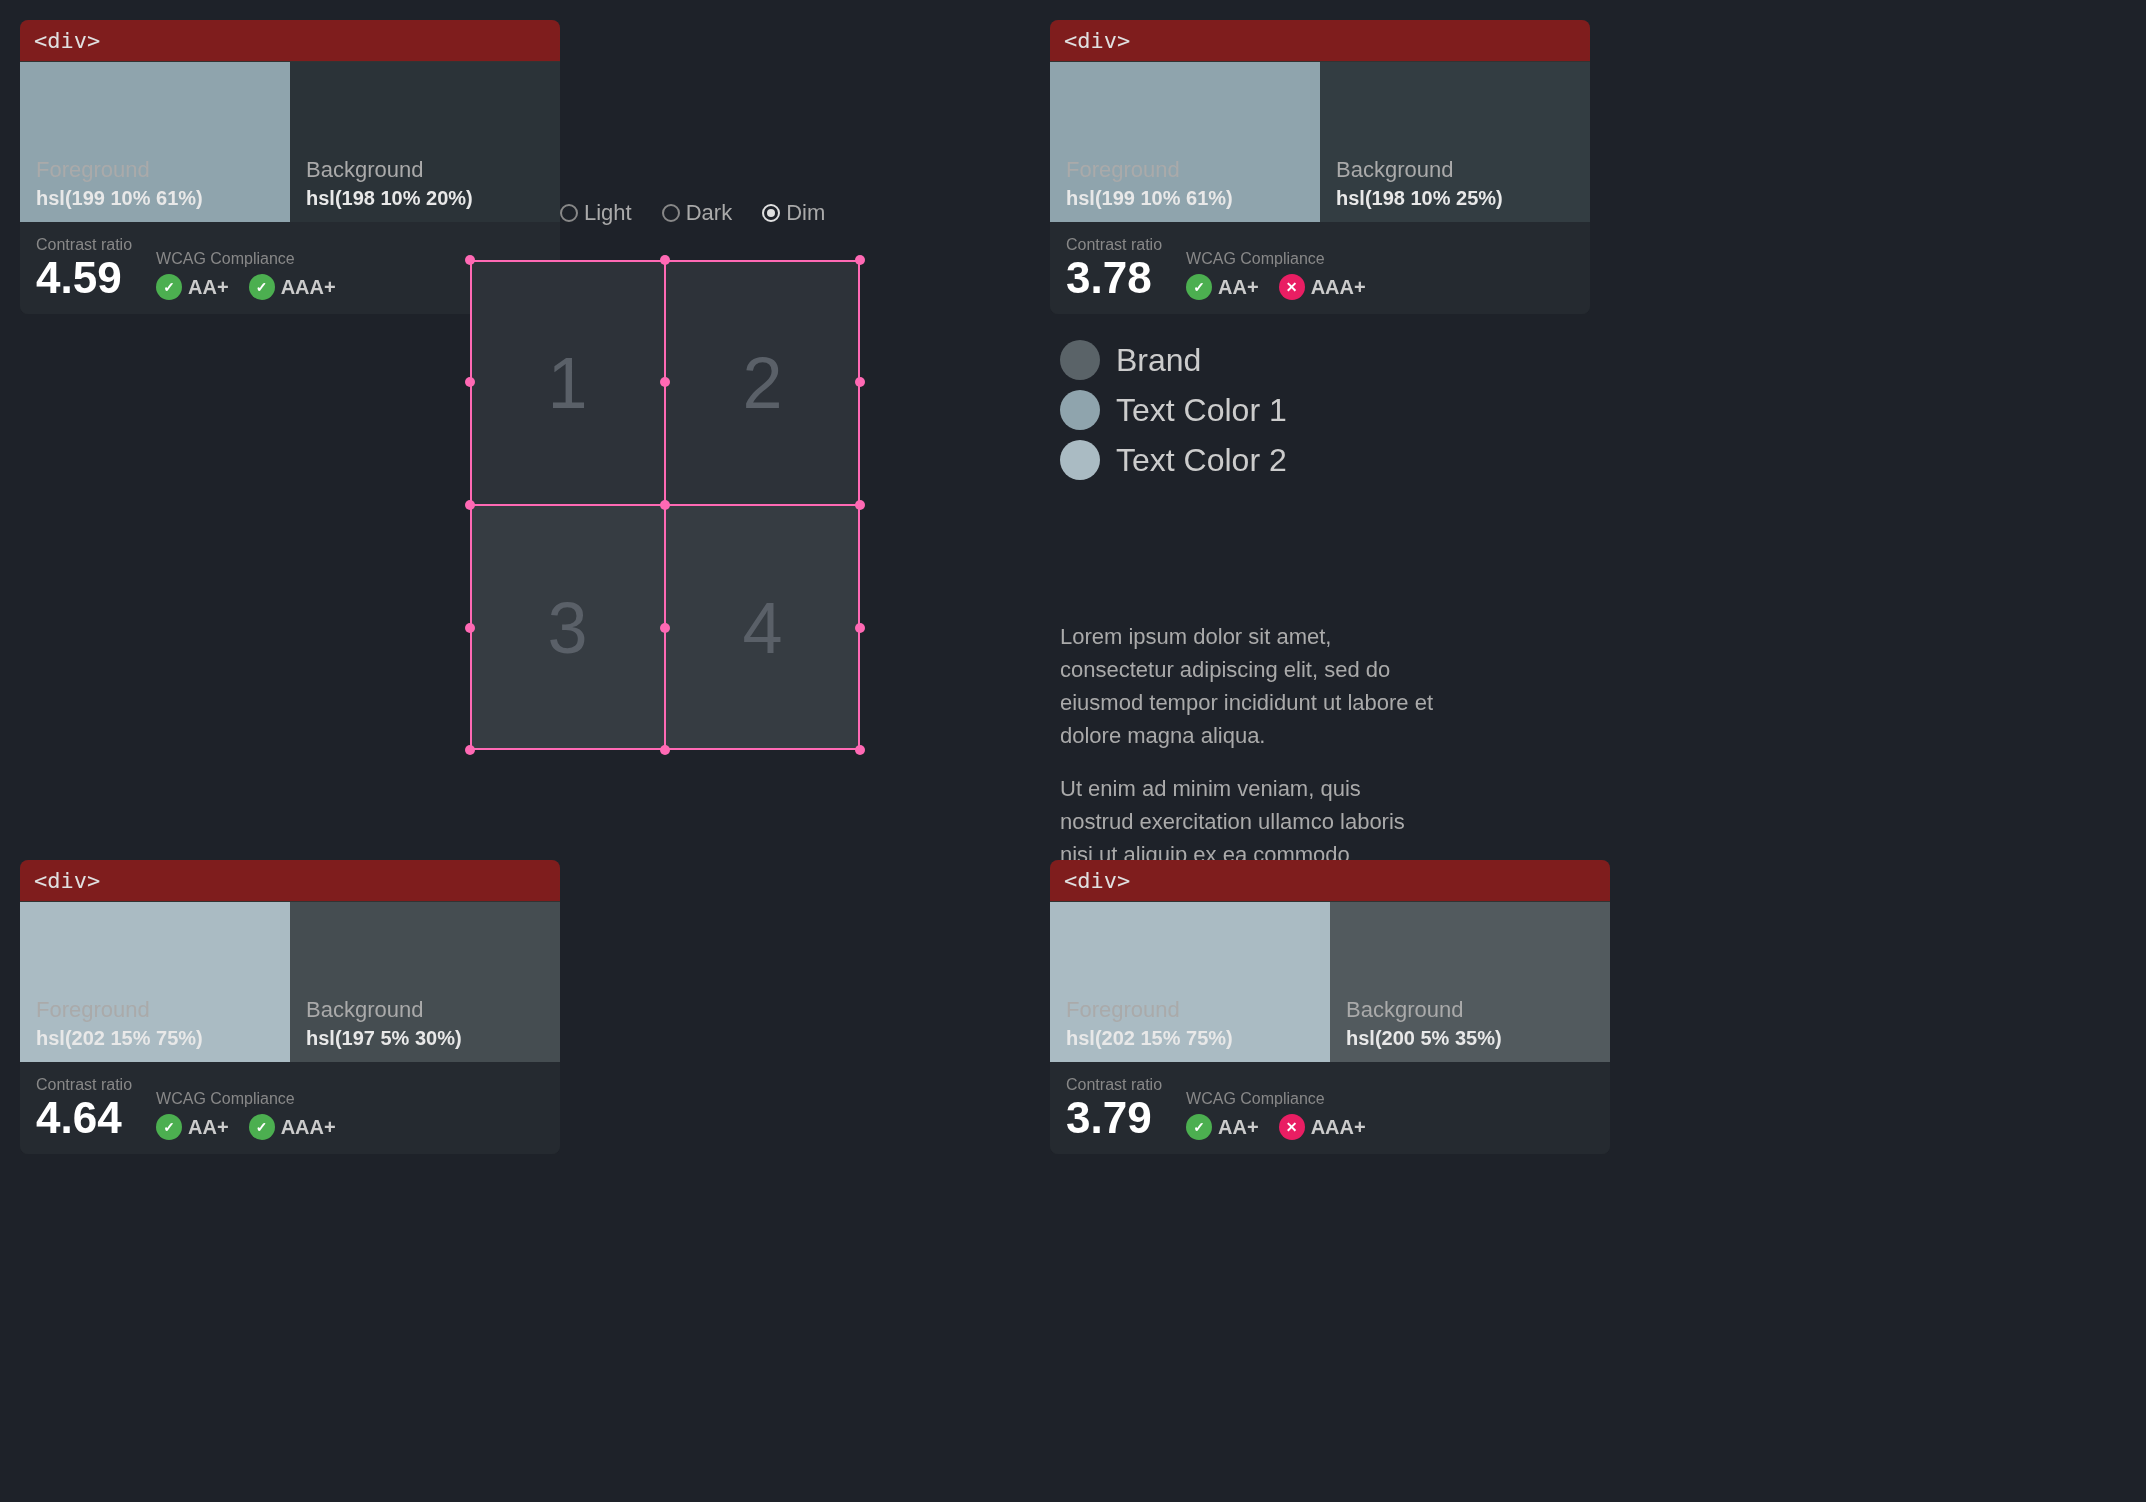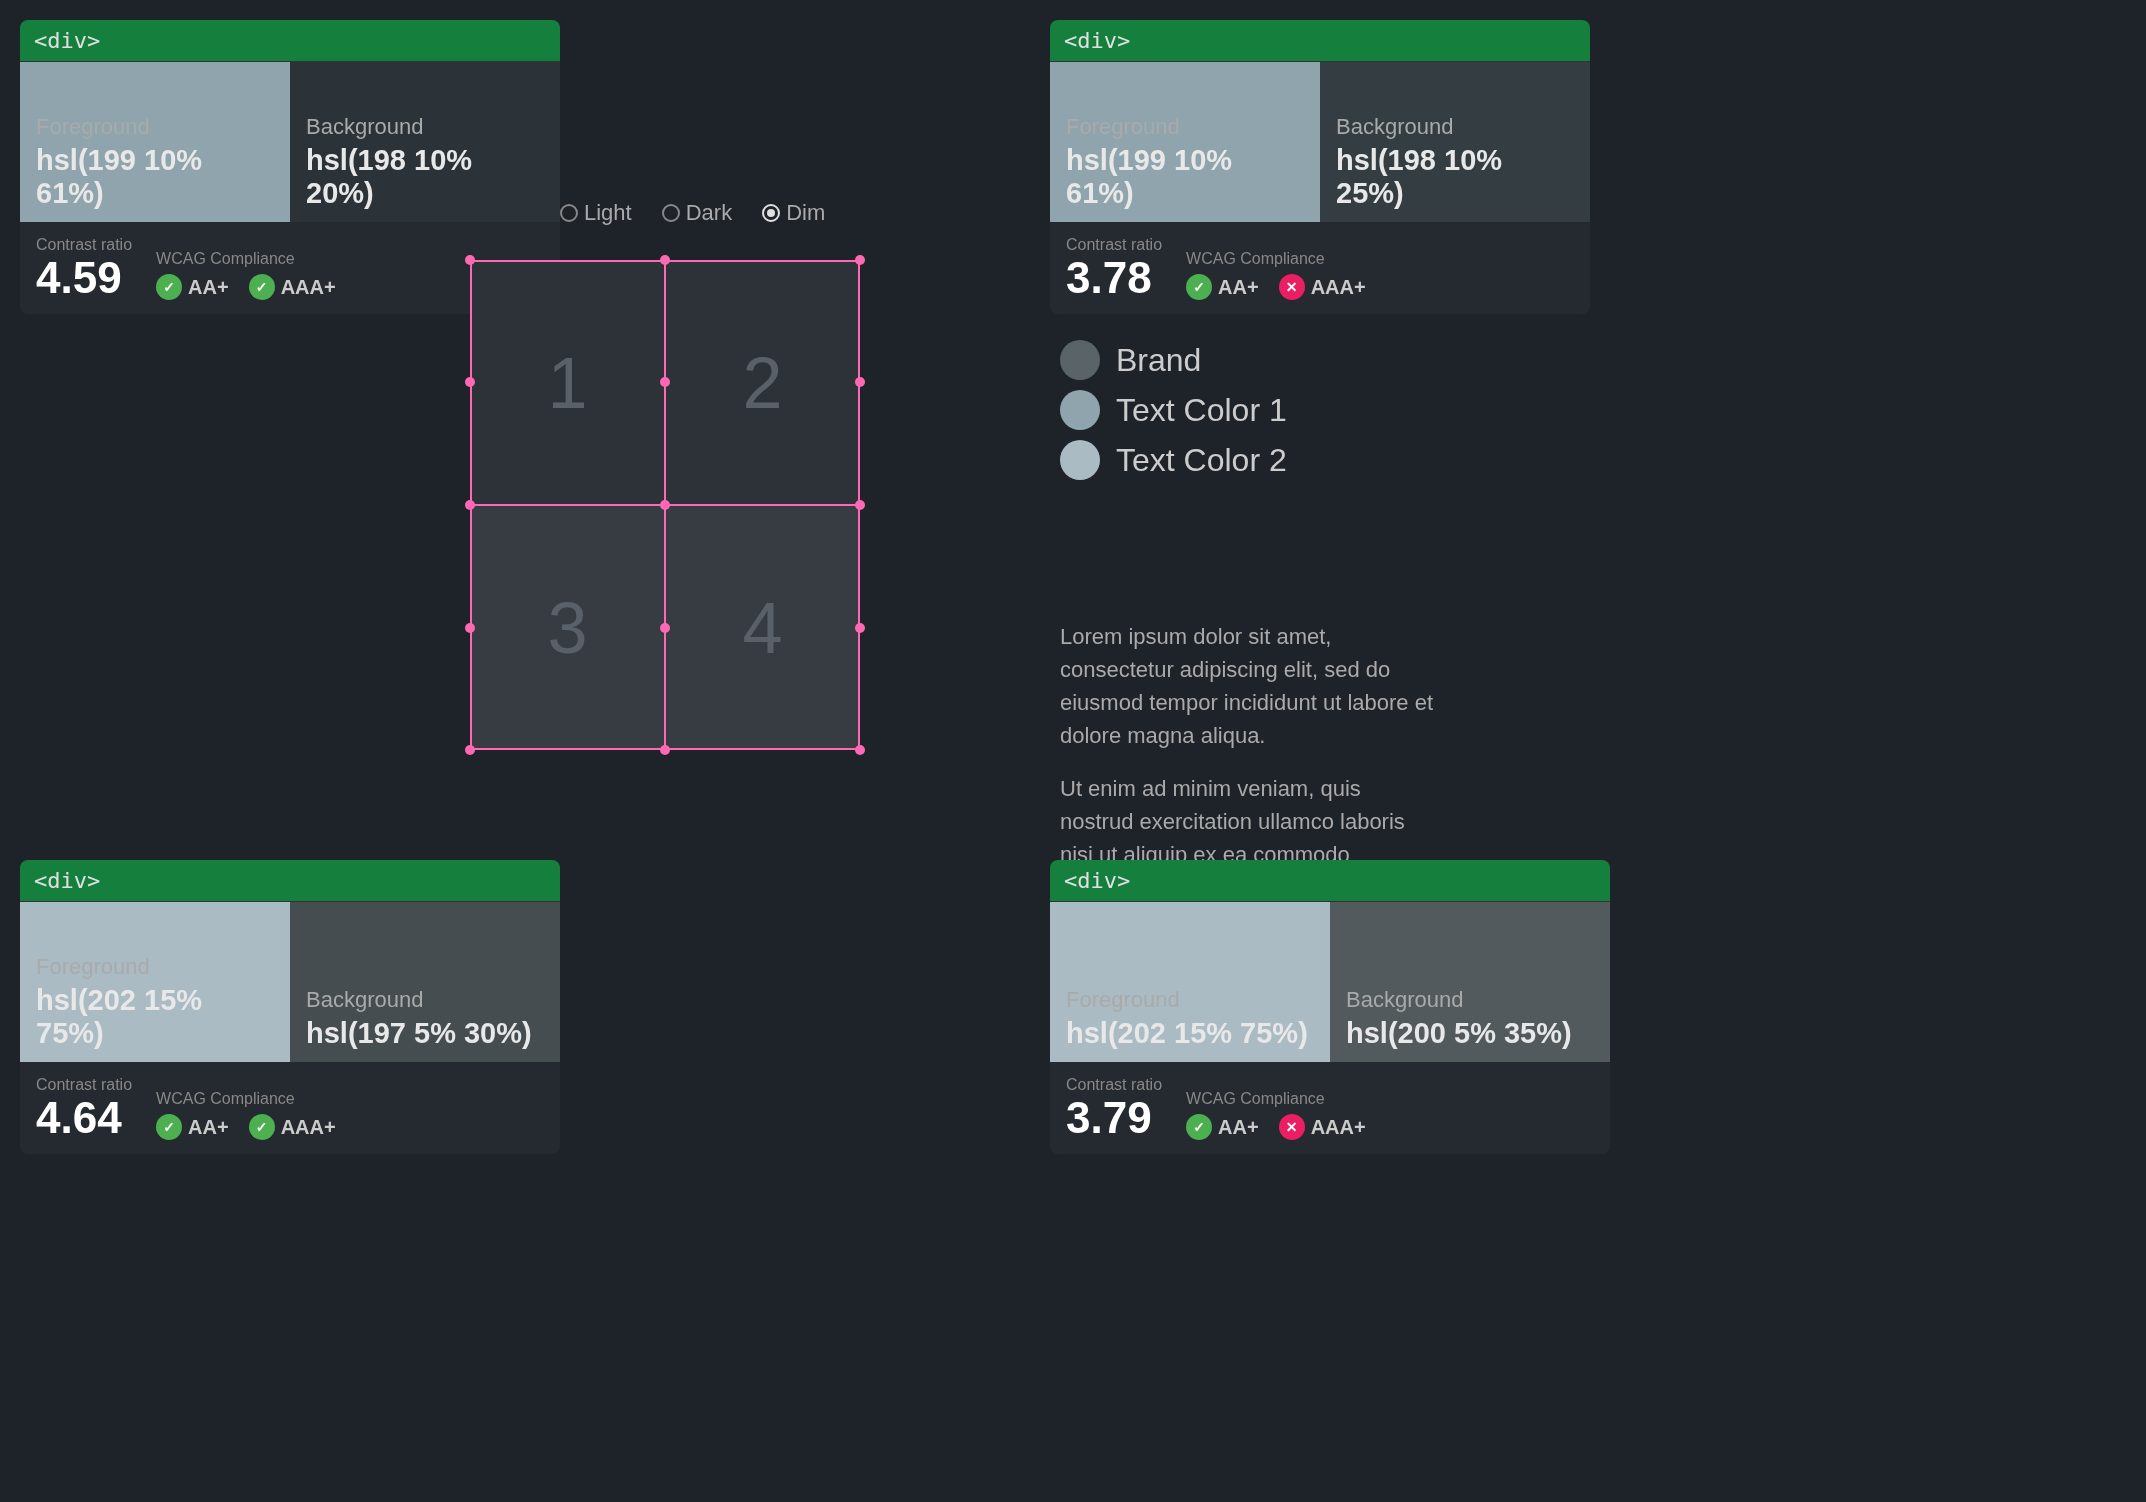--- a/index.html
+++ b/index.html
@@ -15,21 +15,21 @@
 
     
     .panel {
       position: absolute;
       background: #252a30;
       border-radius: 8px;
       overflow: hidden;
     }
 
     .panel-header {
-      background: #15803d;
+      background: #7f1d1d;
       padding: 8px 14px;
       font-size: 22px;
       color: #e0e0e0;
       font-family: monospace;
       border-bottom: 1px solid #333;
     }
 
     .panel-color-row {
       display: flex;
     }
@@ -43,21 +43,21 @@
       padding: 12px 16px;
     }
 
     .swatch-label {
       font-size: 22px;
       color: #aaa;
       margin-bottom: 4px;
     }
 
     .swatch-value {
-      font-size: 29px;
+      font-size: 20px;
       font-weight: 600;
       color: #e8e8e8;
     }
 
     .panel-stats {
       padding: 14px 16px;
       display: flex;
       align-items: flex-end;
       gap: 24px;
       background: #252a30;

